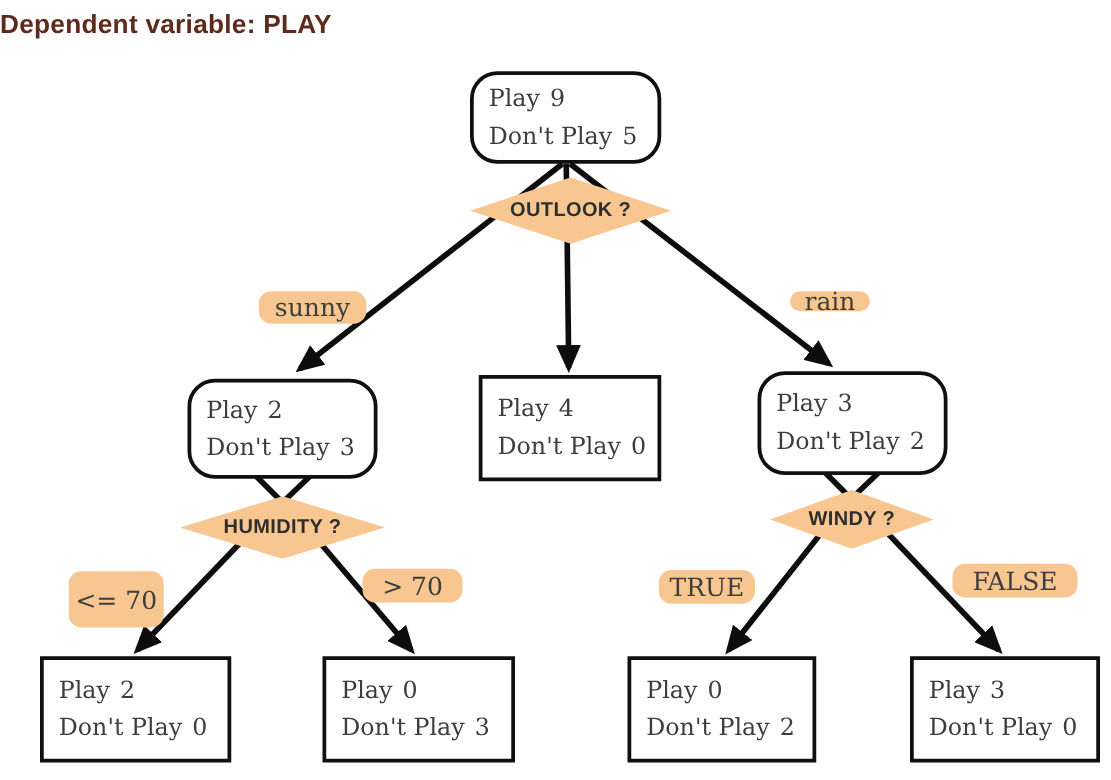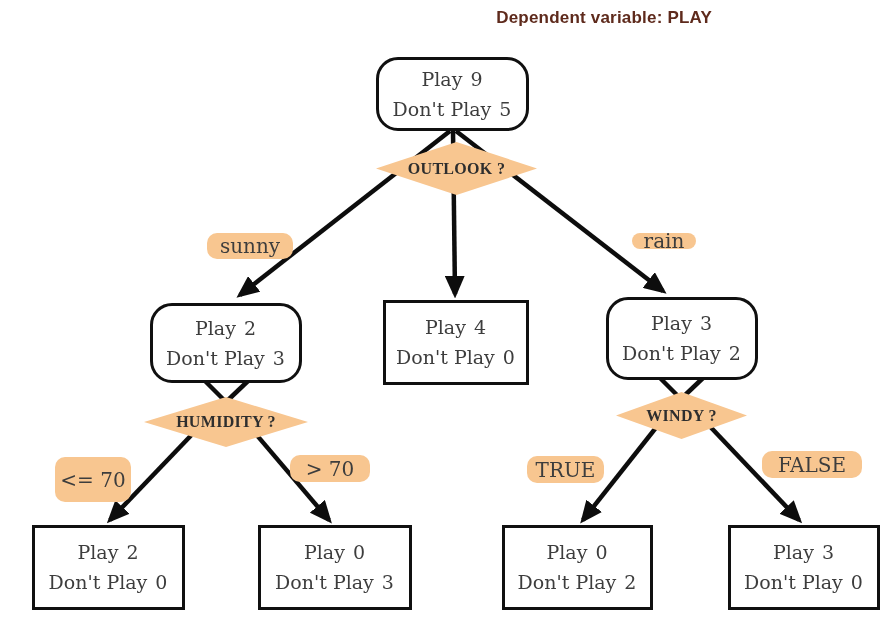--- a/index.html
+++ b/index.html
@@ -2,42 +2,42 @@
 <html><head>
 <meta charset="utf-8">
 <style>
   html,body{margin:0;padding:0;background:#ffffff;}
   .canvas{
     position:relative;width:889px;height:624px;background:#ffffff;overflow:hidden;
     font-family:"DejaVu Serif", serif;
   }
   .edges{position:absolute;left:0;top:0;width:889px;height:624px;}
   .title{
-    position:absolute;left:0;top:8px;width:712px;text-align:right;
-    font-family:"Liberation Sans", sans-serif;font-size:17px;font-weight:600;
+    position:absolute;left:0;top:8px;width:712px;text-align:left;
+    font-family:"Liberation Sans", sans-serif;font-size:21px;font-weight:600;
     color:#5E2A1C;letter-spacing:0.2px;
   }
   .node{
     position:absolute;background:#ffffff;border:3.5px solid #101010;
     box-sizing:border-box;display:flex;flex-direction:column;justify-content:center;
     padding:4px 13px 4px 12px;gap:3px;
   }
   .node.rounded{border-radius:22px;}
   .nrow{
-    display:flex;justify-content:center;align-items:baseline;
+    display:flex;justify-content:flex-start;align-items:baseline;
     font-size:19px;color:#3d3d3d;line-height:27px;white-space:nowrap;
   }
   .nval{margin-left:8px;}
   .diamond{
     position:absolute;display:flex;align-items:center;justify-content:center;
     background:#F8C690;
     clip-path:polygon(50% 0%,100% 50%,50% 100%,0% 50%);
   }
   .diamond span{
-    font-family:Liberation Serif, serif;font-weight:700;font-size:16px;
+    font-family:Liberation Sans, sans-serif;font-weight:700;font-size:16px;
     color:#2e2e2e;letter-spacing:0.3px;white-space:nowrap;
   }
   .blabel{
     position:absolute;background:#F8C690;display:flex;align-items:center;justify-content:center;
     font-size:20px;color:#3d3d3d;box-sizing:border-box;white-space:nowrap;border-radius:10px;
   }
 </style>
 </head>
 <body>
 

